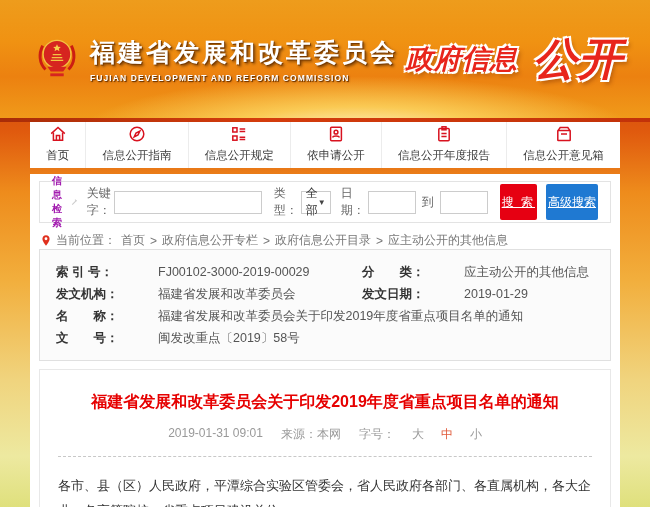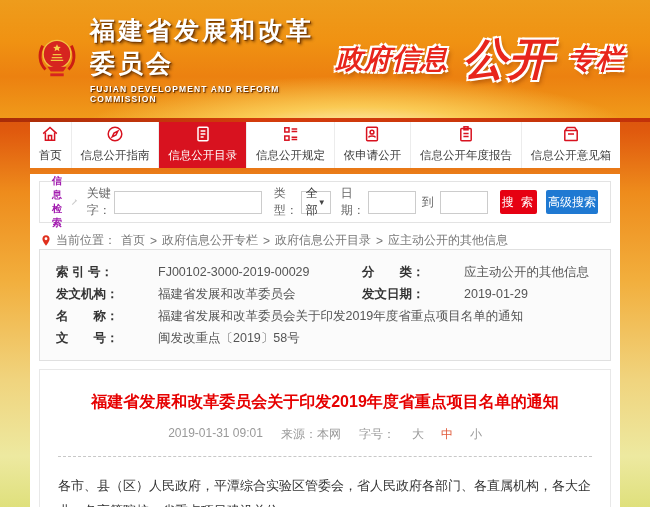--- a/index.html
+++ b/index.html
@@ -49,22 +49,22 @@
     transform:rotate(45deg); margin:0 12px 0 10px; }
   .search-panel label{ margin-right:3px; }
   .search-panel input{ height:23px; border:1px solid #ccc; background:#fff; outline:none;
     font-size:12px; padding:0 4px; }
   .kw-input{ width:148px; margin-right:12px; }
   .sel{ height:23px; border:1px solid #ccc; width:54px; display:inline-flex; align-items:center;
     justify-content:space-between; padding:0 4px; margin-right:10px; cursor:pointer; color:#333; }
   .sel .arrow{ font-size:8px; color:#444; }
   .date-input{ width:48px; }
   .to-label{ margin:0 6px; }
-  .btn{ height:24px; border:none; color:#fff; font-size:12px; cursor:pointer; padding:0 2px;
-    border-radius:2px; white-space:nowrap; }
+  .btn{ height:36px; border:none; color:#fff; font-size:12px; cursor:pointer; padding:0 2px;
+    border-radius:2px; white-space:nowrap;text-decoration:underline; }
   .btn-search{ background:var(--button-red,#e60012); margin-left:12px; letter-spacing:2px; }
   .btn-adv{ background:var(--button-blue,#1f79d2); margin-left:9px; }
   
   .breadcrumb{ display:flex; align-items:center; gap:5px; font-size:12px; color:#777;
     margin:9px 2px 0;text-align:right; }
   .breadcrumb a{ color:#777; text-decoration:none; cursor:pointer; }
   .pin{ width:10px; height:13px; }
   
   .meta-panel{ background:#fbfbfb; border:1px solid #e0e0e0; padding:11px 16px; font-size:12.5px; }
   .mrow{ display:grid; grid-template-columns:80px 226px 80px 1fr; line-height:22px; }
@@ -101,21 +101,20 @@
         <path d="M17 41 h14 v3 h-14 z" fill="#d6241f"></path>
       </svg>
       <div class="org-names">
         <div class="org-cn">福建省发展和改革委员会</div>
         <div class="org-en">FUJIAN DEVELOPMENT AND REFORM COMMISSION</div>
       </div>
     </div>
     <div class="banner-right">
       <span class="ct1">政府信息</span>
       <span class="ct2">公开</span>
-      <span class="ct3">专栏</span>
     </div>
   </header>
 
   <nav class="nav">
     <div class="nav-item">
       <span class="nav-icon">
         <svg viewBox="0 0 20 20" stroke="currentColor" stroke-width="1.5" fill="none">
           <path d="M3.2 9.6 L10 3.4 L16.8 9.6"></path>
             <path d="M5.4 8.4 V16.2 H14.6 V8.4"></path>
             <path d="M8.4 16.2 V11.6 H11.6 V16.2"></path>
@@ -124,29 +123,20 @@
       <span class="nav-label">首页</span>
     </div>
     <div class="nav-item">
       <span class="nav-icon">
         <svg viewBox="0 0 20 20" stroke="currentColor" stroke-width="1.5" fill="none">
           <circle cx="10" cy="10" r="6.8"></circle>
             <path d="M12.8 7.2 L11 11 L7.2 12.8 L9 9 Z"></path>
         </svg>
       </span>
       <span class="nav-label">信息公开指南</span>
-    </div>
-    <div class="nav-item active">
-      <span class="nav-icon">
-        <svg viewBox="0 0 20 20" stroke="currentColor" stroke-width="1.5" fill="none">
-          <rect x="5" y="3.2" width="10" height="13.6" rx="1"></rect>
-            <path d="M7.6 7 h4.8 M7.6 10 h4.8 M7.6 13 h3"></path>
-        </svg>
-      </span>
-      <span class="nav-label">信息公开目录</span>
     </div>
     <div class="nav-item">
       <span class="nav-icon">
         <svg viewBox="0 0 20 20" stroke="currentColor" stroke-width="1.5" fill="none">
           <rect x="3.8" y="3.8" width="4.2" height="4.2"></rect>
             <path d="M10.6 5 h5.6 M10.6 7.4 h5.6"></path>
           <rect x="3.8" y="12" width="4.2" height="4.2"></rect>
             <path d="M10.6 13.2 h5.6 M10.6 15.6 h5.6"></path>
         </svg>
       </span>

